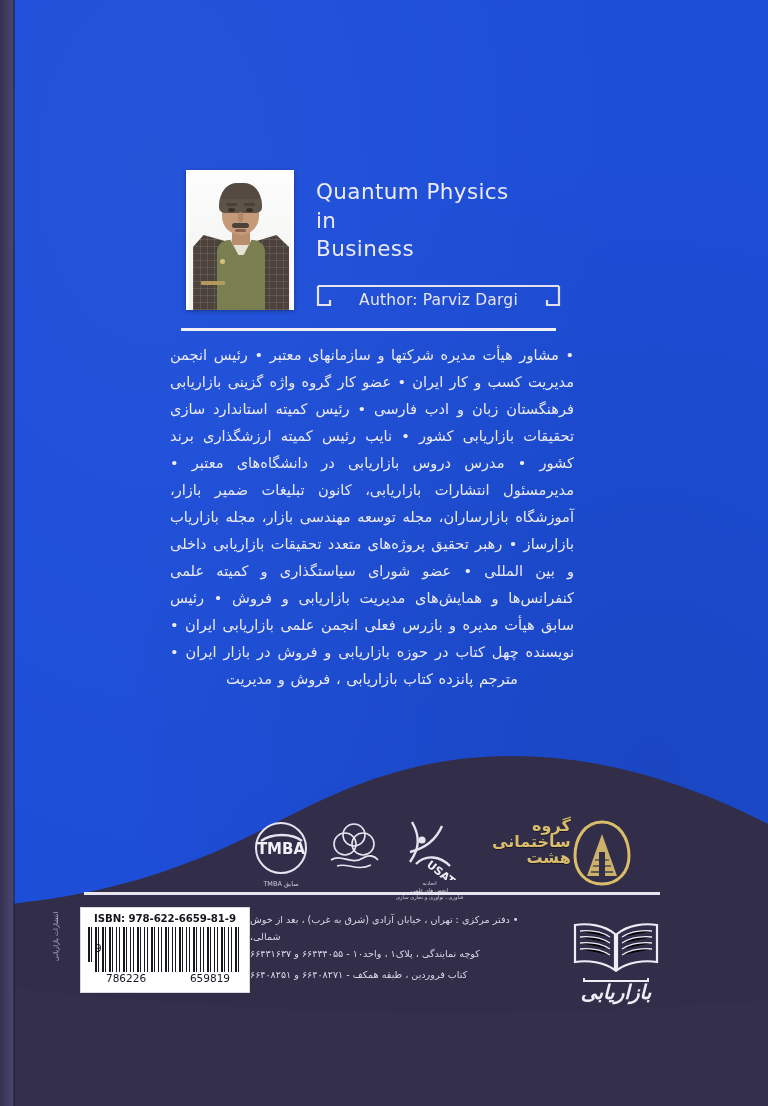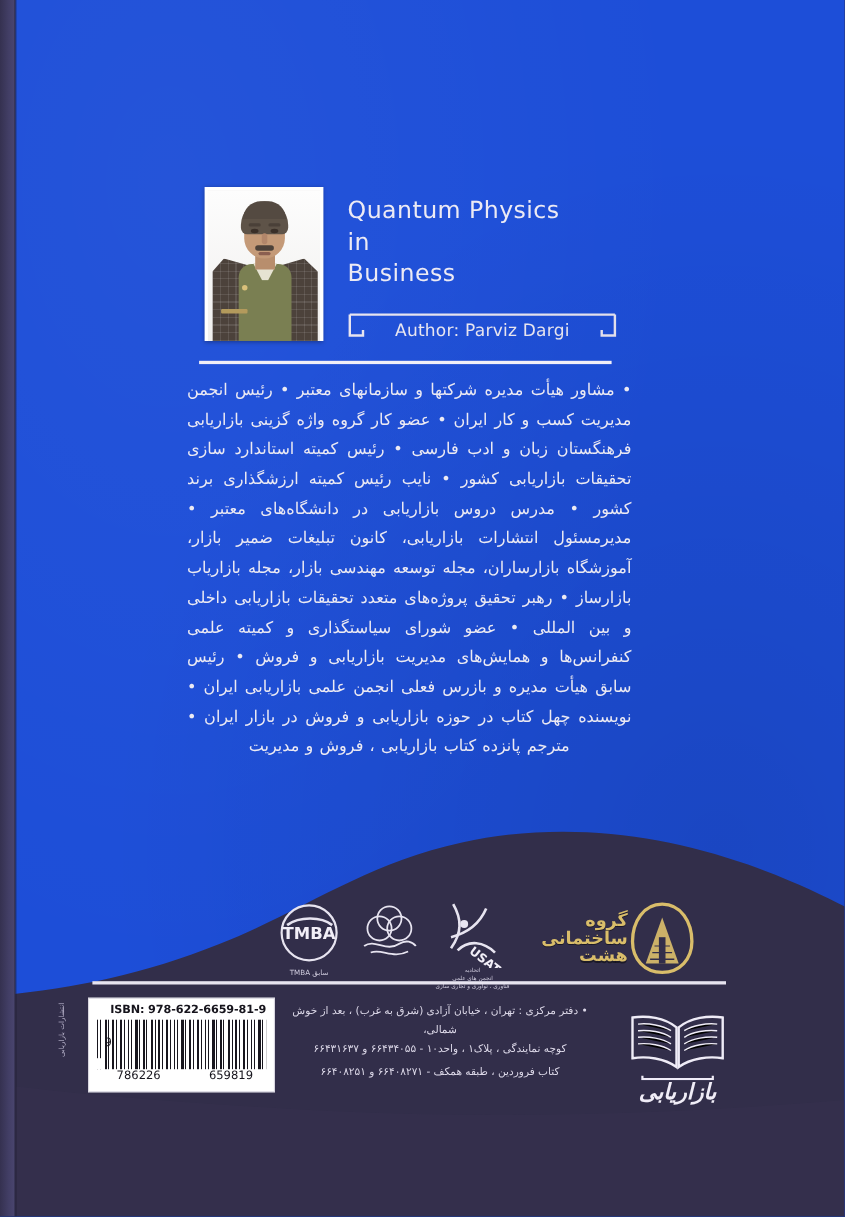--- a/index.html
+++ b/index.html
@@ -222,21 +222,21 @@
     width: 170px; height: 86px;
     background: #ffffff;
     border: 1px solid #d8d6e0;
     padding: 5px 7px 4px 7px;
     z-index: 5;
   }
   .isbn-text {
     color: #16141c;
     font-size: 10.2px;
     font-weight: bold;
-    text-align: right;
+    text-align: center;
     letter-spacing: -0.1px;
     font-family: "DejaVu Sans", "Liberation Sans", sans-serif;
   }
   .bars {
     position: relative;
     margin-top: 3px;
     height: 45px;
     width: 154px;
     background-image: repeating-linear-gradient(90deg,
       #17151d 0 1.5px, #fff 1.5px 3px,
@@ -273,21 +273,21 @@
     direction: rtl;
     white-space: nowrap;
   }
 
   .address {
     position: absolute;
     left: 250px; top: 912px;
     width: 300px;
     z-index: 5;
     direction: rtl;
-    text-align: center;
+    text-align: left;
     color: #ddd9e9;
     font-size: 9.6px;
     line-height: 1.75;
   }
   .addr-line { display: block; }
 
   
   .pub-logo {
     position: absolute;
     left: 556px; top: 918px;
@@ -397,21 +397,21 @@
         <path d="M46,8 C40,22 30,30 14,34" stroke="#e7e4f0" stroke-width="2.4" fill="none"></path>
         <path d="M20,46 C30,36 44,38 54,48" stroke="#e7e4f0" stroke-width="2.4" fill="none"></path>
         <circle cx="26" cy="22" r="3.6" fill="#e7e4f0"></circle>
         <text x="30" y="48" fill="#f2eff8" font-family="DejaVu Sans, sans-serif" font-size="11" font-weight="bold" transform="rotate(38 30 48)">USATIC</text>
       </svg>
       <div class="logo-caption" style="white-space:pre-line;font-size:5.2px;margin-top:0;">اتحادیه
 انجمن های علمی
 فناوری ، نوآوری و تجاری سازی</div>
     </div>
 
-    <div class="logo" id="logo-hasht" style="flex-direction:row;align-items:center;">
+    <div class="logo" id="logo-hasht" style="flex-direction:row;align-items:flex-start;">
       <div class="gold-text">
         <div>گروه</div>
         <div>ساختمانی</div>
         <div>هشت</div>
       </div>
       <svg width="62" height="70" viewBox="0 0 62 70" style="margin-right:4px;" aria-hidden="true">
         <path d="M31,4 C48,4 58,20 58,38 C58,54 47,66 31,66 C15,66 4,54 4,38 C4,20 14,4 31,4 Z" fill="none" stroke="#d9bd6a" stroke-width="3"></path>
         <path d="M31,16 L46,58 L16,58 Z" fill="#d9bd6a" opacity="0.92"></path>
         <rect x="28" y="34" width="6" height="24" fill="#322e4a"></rect>
         <path d="M20,54 L42,54" stroke="#322e4a" stroke-width="1.4"></path>

